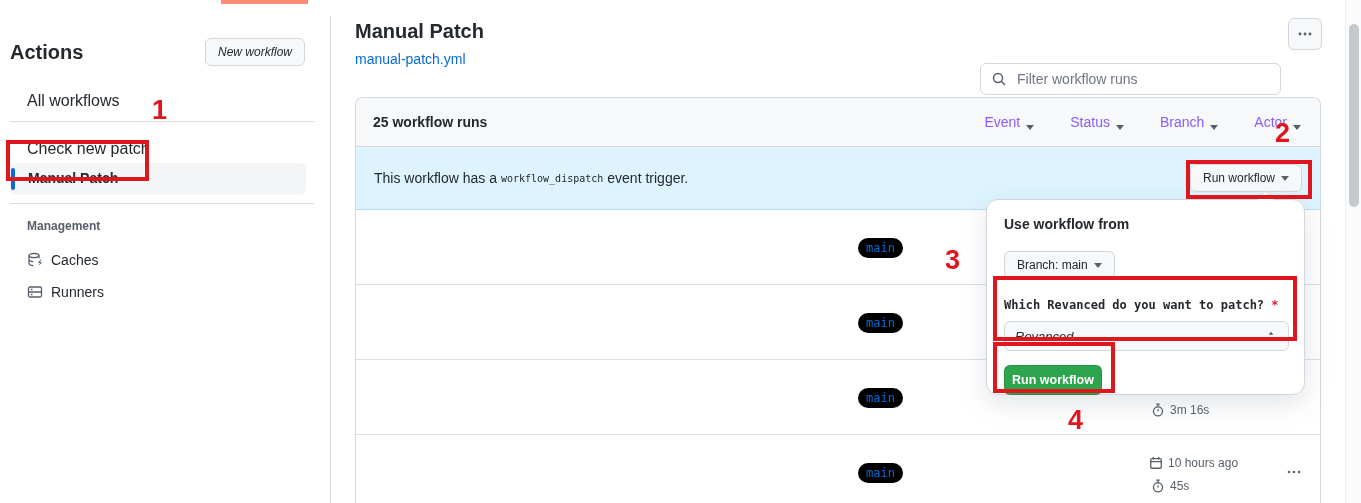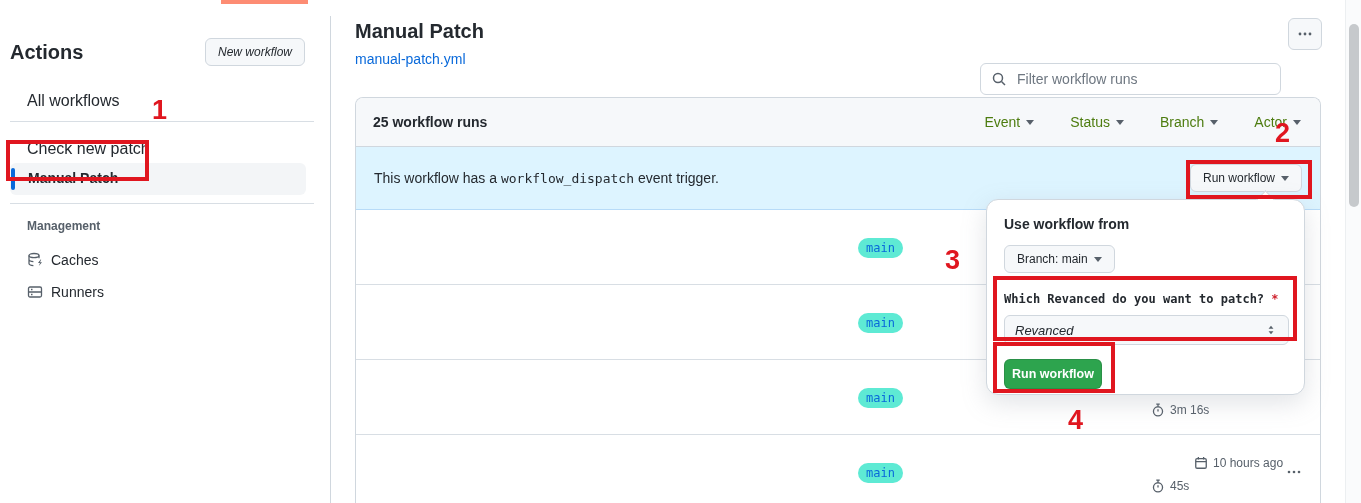--- a/index.html
+++ b/index.html
@@ -33,43 +33,43 @@
   .filter-box input{border:none;outline:none;flex:1;font-size:14px;font-family:"Liberation Sans",sans-serif;color:#24292f;background:transparent;}
   .filter-box input::placeholder{color:#6e7781;}
   .more-btn{position:absolute;left:1288px;top:18px;width:34px;height:32px;color:#57606a;}
 
   
   .runs-panel{position:absolute;left:355px;top:97px;width:966px;height:406px;border:1px solid #d0d7de;border-bottom:none;
     border-radius:8px 8px 0 0;box-sizing:border-box;overflow:hidden;background:#fff;}
   .runs-header{height:49px;background:#f6f8fa;border-bottom:1px solid #d0d7de;display:flex;align-items:center;padding:0 17px;box-sizing:border-box;}
   .runs-count{font-weight:700;font-size:14px;}
   .runs-filters{margin-left:auto;display:flex;gap:36px;padding-right:2px;}
-  .filter-dd{display:inline-flex;align-items:center;color:#4d7c0f;cursor:pointer;font-size:14px;}
+  .filter-dd{display:inline-flex;align-items:flex-end;color:#8b5cf6;cursor:pointer;font-size:14px;}
   .caret{display:inline-block;width:0;height:0;border-left:4px solid transparent;border-right:4px solid transparent;
     border-top:5px solid #57606a;margin-left:6px;}
   .banner{height:63px;background:#ddf4ff;border-bottom:1px solid rgba(9,105,218,0.18);display:flex;align-items:center;
     padding:0 18px;box-sizing:border-box;font-size:14px;}
-  .banner .code{font-family:"DejaVu Sans Mono","Liberation Mono",monospace;font-size:13px;padding:0 4px;}
+  .banner .code{font-family:"DejaVu Sans Mono","Liberation Mono",monospace;font-size:10px;padding:0 4px;}
   .run-wf-dd{margin-left:auto;height:28px;padding:0 12px;font-size:12px;font-weight:500;}
   .run-row{position:relative;height:74px;background:#fff;}
   .run-row + .run-row{border-top:1px solid #d8dee4;}
   .run-row.last{height:72px;}
   .branch-badge{position:absolute;left:502px;top:28px;height:20px;padding:0 8px;display:inline-flex;align-items:center;
-    background:#5eead4;color:#0969da;border-radius:10px;font-size:12px;cursor:pointer;}
+    background:#000000;color:#0969da;border-radius:10px;font-size:12px;cursor:pointer;}
   .meta{position:absolute;display:flex;align-items:center;gap:5px;color:#57606a;font-size:12px;}
   .meta .ic{display:inline-flex;color:#57606a;}
   .kebab{position:absolute;left:924px;top:25px;width:28px;height:24px;display:flex;align-items:center;justify-content:center;
     color:#57606a;cursor:pointer;border-radius:6px;}
 
   
   .popup{position:absolute;left:986px;top:199px;width:319px;height:196px;background:#fff;border:1px solid #d0d7de;
     border-radius:12px;box-sizing:border-box;box-shadow:0 8px 24px rgba(140,149,159,0.25);z-index:10;padding:16px 17px;}
   .popup-caret{position:absolute;top:-7px;left:272px;width:12px;height:12px;background:#fff;
     border-left:1px solid #d0d7de;border-top:1px solid #d0d7de;transform:rotate(45deg);}
-  .popup-title{font-weight:700;font-size:14px;margin-bottom:13px;}
+  .popup-title{font-weight:700;font-size:14px;margin-bottom:19px;}
   .branch-btn{height:28px;padding:0 12px;font-size:12px;}
   .input-label{margin-top:19px;font-family:"DejaVu Sans Mono","Liberation Mono",monospace;font-size:12px;font-weight:700;}
   .input-label .req{color:#cf222e;font-weight:700;}
   .select{margin-top:9px;width:285px;height:30px;border:1px solid #d0d7de;border-radius:6px;background:#f6f8fa;
     box-sizing:border-box;display:flex;align-items:center;padding:0 10px;font-size:13px;cursor:pointer;color:#24292f;font-style:italic;}
   .select .updown{margin-left:auto;display:inline-flex;color:#57606a;}
   .green-btn{margin-top:14px;width:98px;height:30px;background:#2da44e;border:1px solid rgba(27,31,36,0.15);border-radius:6px;
     color:#fff;font-size:12.5px;font-weight:600;display:flex;align-items:center;justify-content:center;cursor:pointer;box-sizing:border-box;}
 
   
@@ -196,21 +196,21 @@
             <circle cx="8" cy="9.5" r="5.2"></circle>
               <path d="M8 7v2.8M6 1.2h4M8 1.2v2.6"></path>
           </svg>
         </span>
         <span>3m 16s</span>
       </span>
     </div>
 
     <div class="run-row last">
       <span class="branch-badge mono">main</span>
-      <span class="meta" style="left:838px;top:21px;">
+      <span class="meta" style="left:793px;top:21px;">
         <span class="ic">
           <svg width="14" height="14" viewBox="0 0 16 16" fill="none" stroke="currentColor" stroke-width="1.5">
             <rect x="2" y="3" width="12" height="11" rx="1.5"></rect>
               <path d="M2 6.5h12M5 1v3M11 1v3"></path>
           </svg>
         </span>
         <span>10 hours ago</span>
       </span>
       <span class="meta" style="left:795px;top:44px;">
         <span class="ic">

